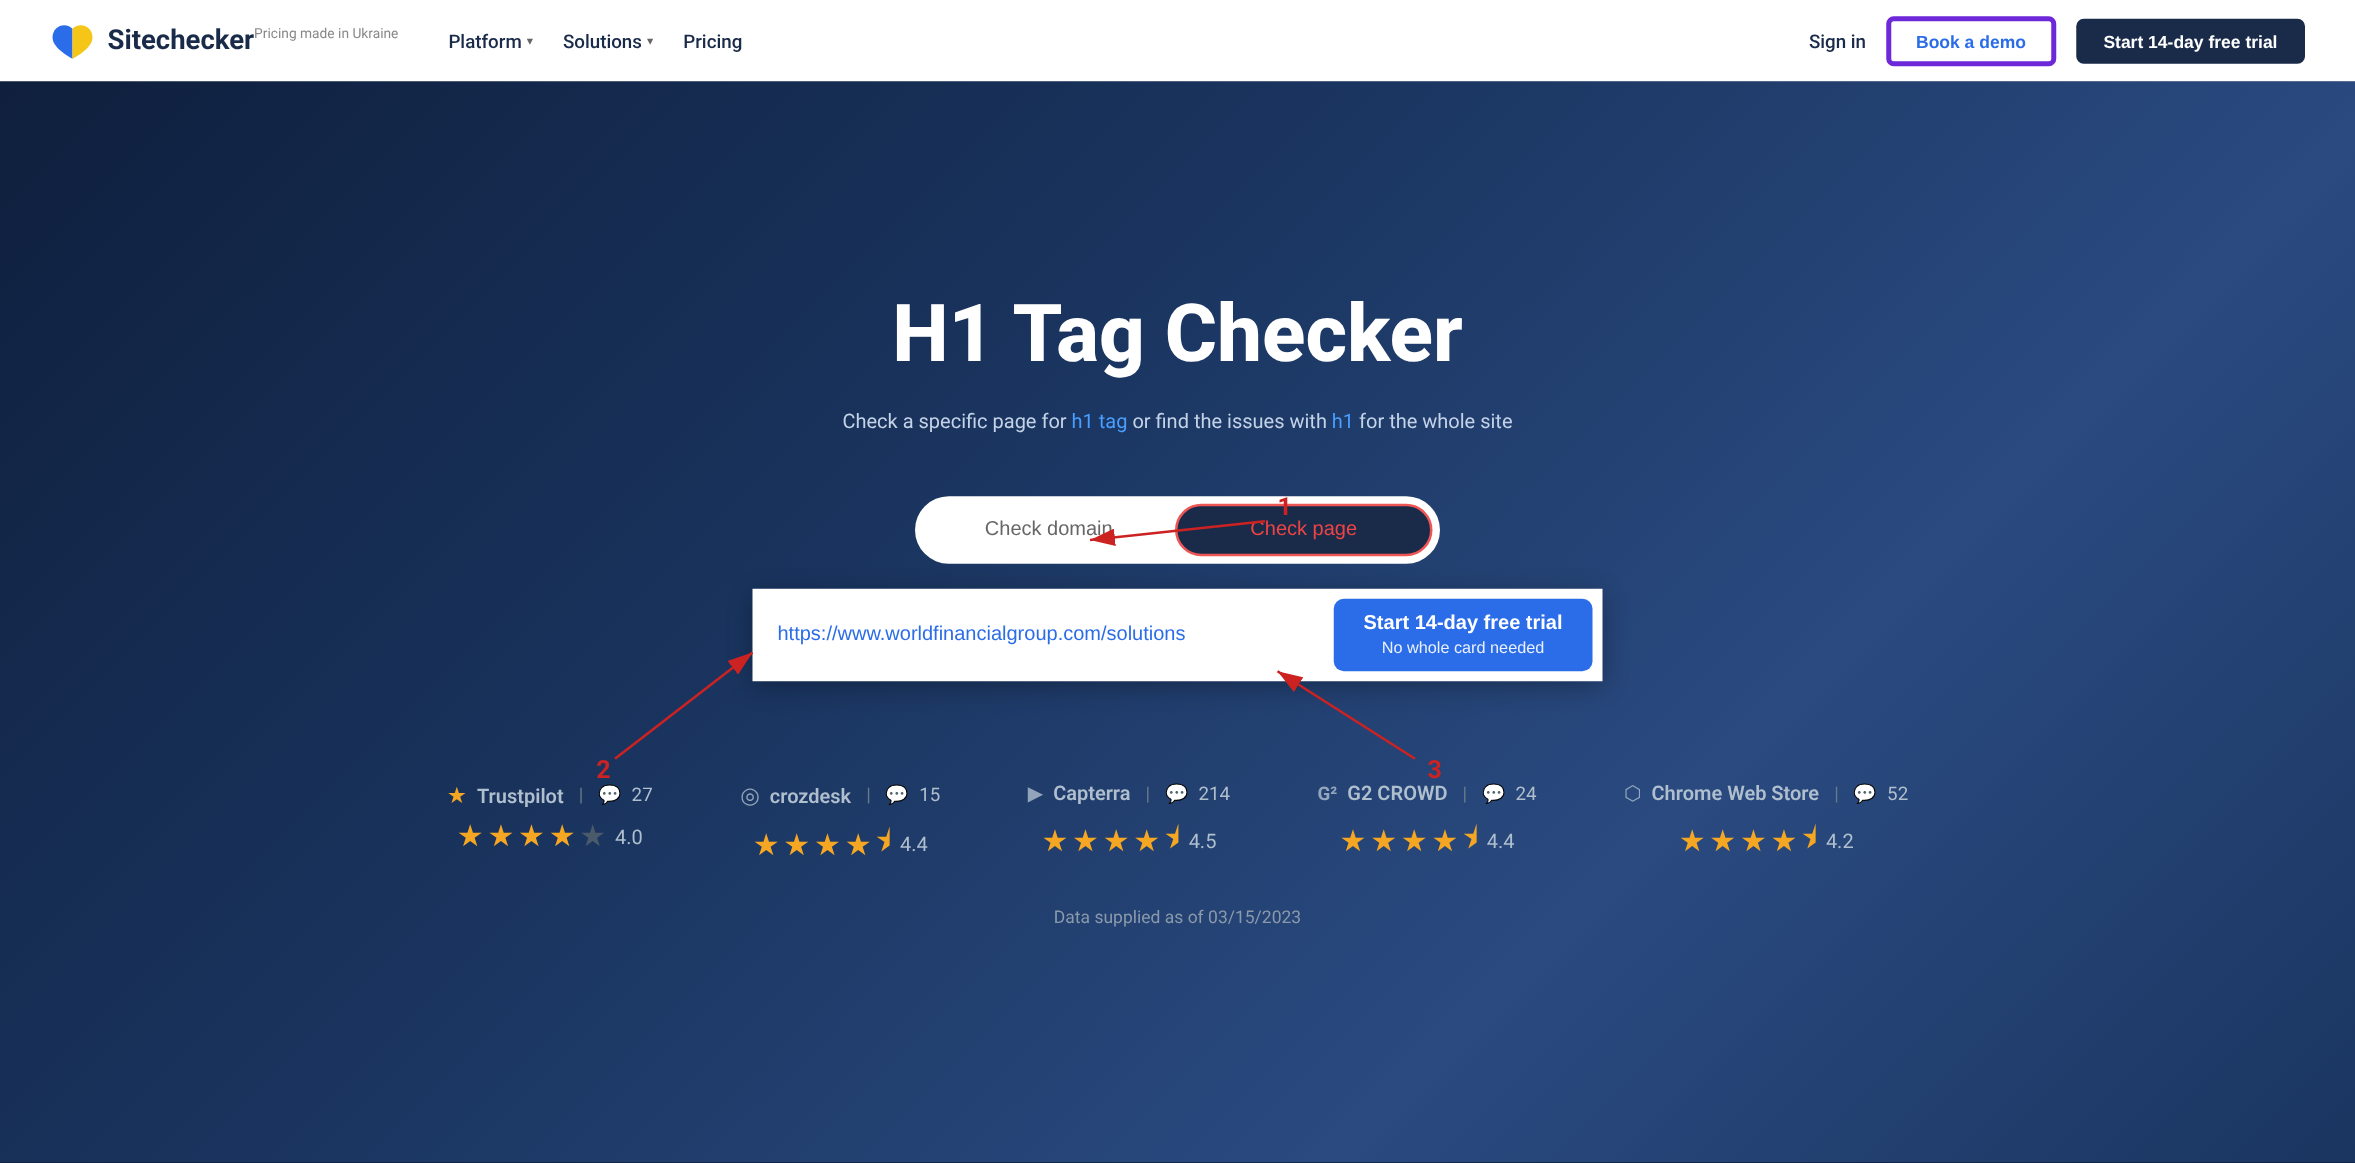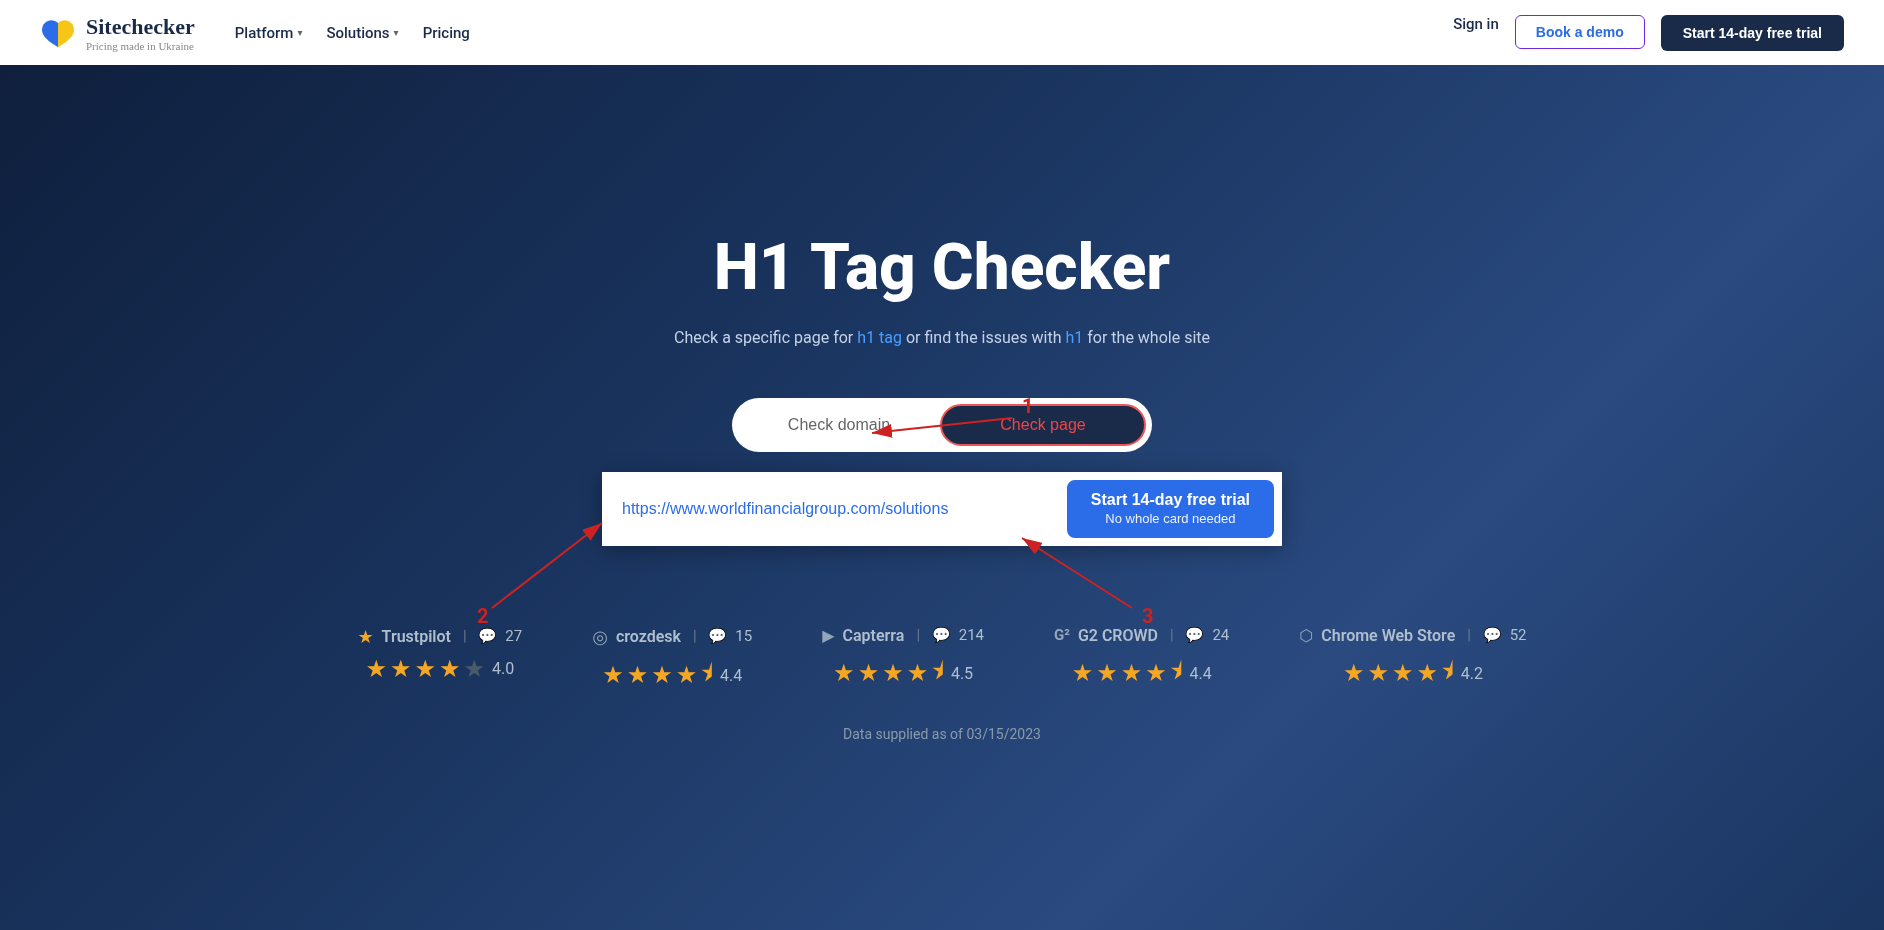--- a/index.html
+++ b/index.html
@@ -12,30 +12,30 @@
       display: flex;
       align-items: center;
       justify-content: space-between;
       padding: 0 40px;
       position: relative;
       z-index: 10;
     }
     .navbar-left { display: flex; align-items: center; gap: 40px; }
     .logo-area { display: flex; align-items: center; gap: 10px; }
     .logo-icon { width: 36px; height: 36px; position: relative; }
-    .logo-text { display: flex; flex-direction: column; font-family: Liberation Serif, serif; }
+    .logo-text { display: flex; flex-direction: row; }
     .logo-name { font-size: 22px; font-weight: 700; color: #1a2b4a; }
     .logo-tagline { font-size: 11px; color: #888; }
     .nav-links { display: flex; align-items: center; gap: 24px; }
     .nav-item { font-size: 15px; color: #1a2b4a; font-weight: 500; cursor: pointer; display: flex; align-items: center; gap: 4px; }
     .chevron { font-size: 10px; color: #666; }
-    .navbar-right { display: flex; align-items: flex-start; gap: 16px; }
+    .navbar-right { display: flex; align-items: center; gap: 16px; }
     .signin-btn { font-size: 15px; color: #1a2b4a; font-weight: 500; cursor: pointer; }
     .book-demo-btn {
-      border: 1px solid #6d28d9;
+      border: 4px solid #6d28d9;
       color: #2b6de8;
       background: transparent;
       padding: 8px 20px;
       border-radius: 6px;
       font-size: 14px;
       font-weight: 600;
       cursor: pointer;
     }
     .trial-btn {
       background: #1a2b4a;

